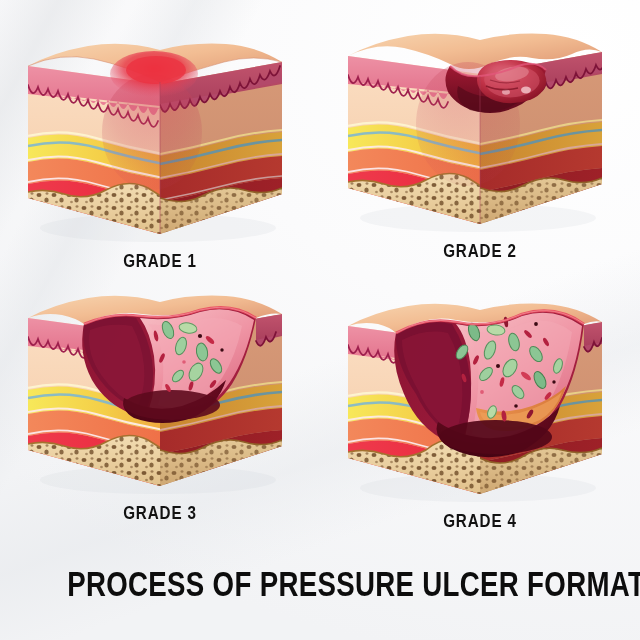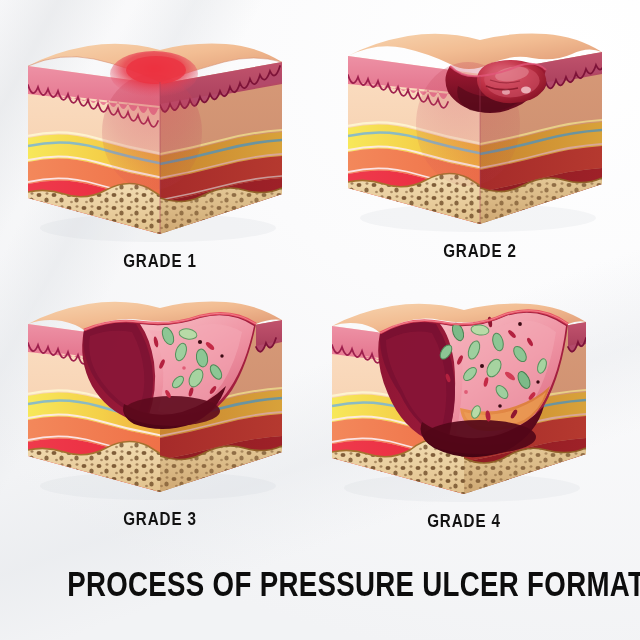--- a/index.html
+++ b/index.html
@@ -342,21 +342,21 @@
         <path d="M146 74 Q160 80 178 76" fill="none" stroke="#7a1022" stroke-width="1.6" opacity=".75"></path>
         <path d="M150 68 Q164 73 180 69" fill="none" stroke="#7a1022" stroke-width="1.2" opacity=".5"></path>
 
         <path d="M110 54 Q122 66 140 64 Q160 62 178 54 Q196 48 206 58" fill="none" stroke="#e2577a" stroke-width="2" opacity=".8"></path>
 
         <path d="M140 64 L140 212" fill="none" stroke="#a8405c" stroke-width="1.2" opacity=".40"></path>
       </svg>
       <div class="caption" style="top:228px;">GRADE 2</div>
     </div>
 
-    <div class="cell" style="left:20px;top:280px;width:280px;height:260px;">
+    <div class="cell" style="left:20px;top:274px;width:280px;height:260px;">
       <svg class="fig" width="280" height="230" viewBox="0 0 280 230">
         <defs>
           <linearGradient id="g3top" x1="0" y1="0" x2="1" y2="1">
             <stop offset="0%" stop-color="#f7d4ae"></stop>
               <stop offset="45%" stop-color="#f2bd93"></stop>
               <stop offset="100%" stop-color="#dd9470"></stop>
           </linearGradient>
           <linearGradient id="g3derm" x1="0" y1="0" x2="0" y2="1">
             <stop offset="0%" stop-color="#fbdfc4"></stop>
               <stop offset="100%" stop-color="#f4c8a3"></stop>
@@ -500,21 +500,21 @@
           <circle cx="164" cy="88" r="1.8" fill="#e05c76"></circle>
           <circle cx="202" cy="76" r="1.7" fill="#3b0a13"></circle>
         </g>
 
         <path d="M64 50 Q92 38 120 42 Q152 46 180 36 Q212 28 236 44" fill="none" stroke="#e94a5f" stroke-width="2.6" opacity=".9"></path>
         <path d="M64 50 Q92 38 120 42 Q152 46 180 36 Q212 28 236 44" fill="none" stroke="#f7a8ad" stroke-width=".9" opacity=".6"></path>
       </svg>
       <div class="caption" style="top:228px;">GRADE 3</div>
     </div>
 
-    <div class="cell" style="left:324px;top:282px;width:280px;height:260px;">
+    <div class="cell" style="left:340px;top:282px;width:280px;height:260px;">
       <svg class="fig" width="280" height="230" viewBox="0 0 280 230">
         <defs>
           <linearGradient id="g4top" x1="0" y1="0" x2="1" y2="1">
             <stop offset="0%" stop-color="#f7d4ae"></stop>
               <stop offset="45%" stop-color="#f2bd93"></stop>
               <stop offset="100%" stop-color="#dd9470"></stop>
           </linearGradient>
           <linearGradient id="g4derm" x1="0" y1="0" x2="0" y2="1">
             <stop offset="0%" stop-color="#fbdfc4"></stop>
               <stop offset="100%" stop-color="#f4c8a3"></stop>

